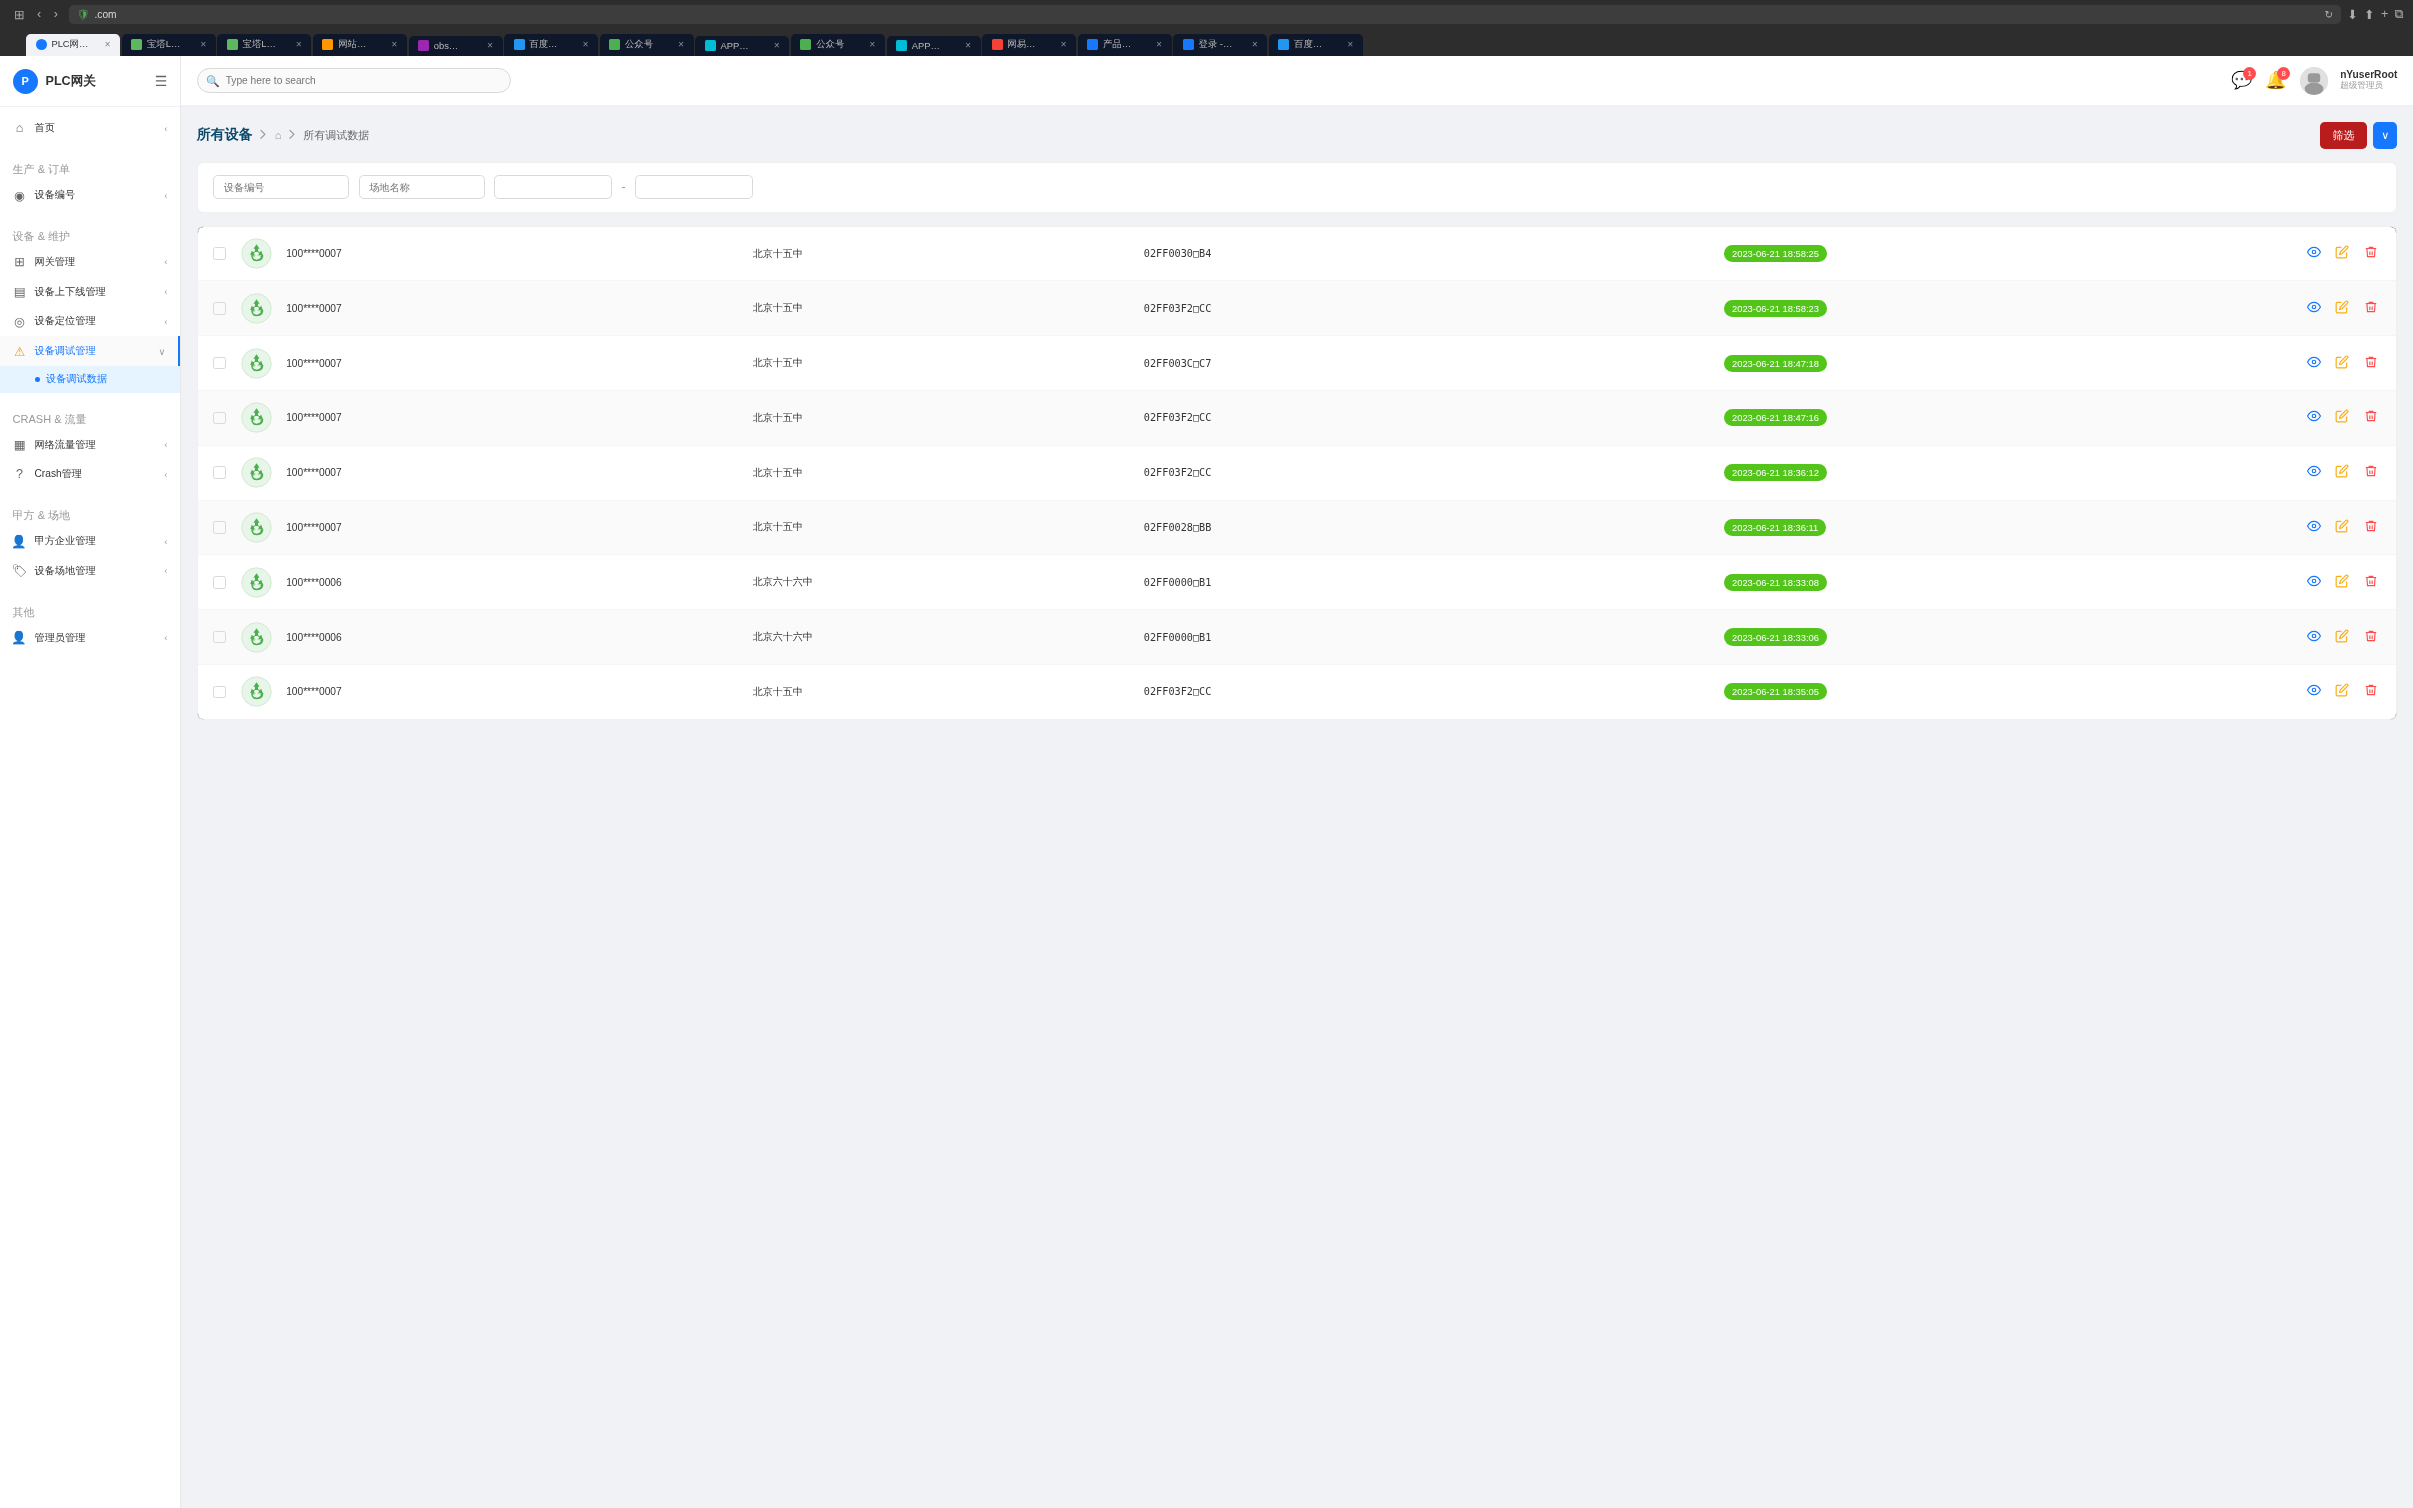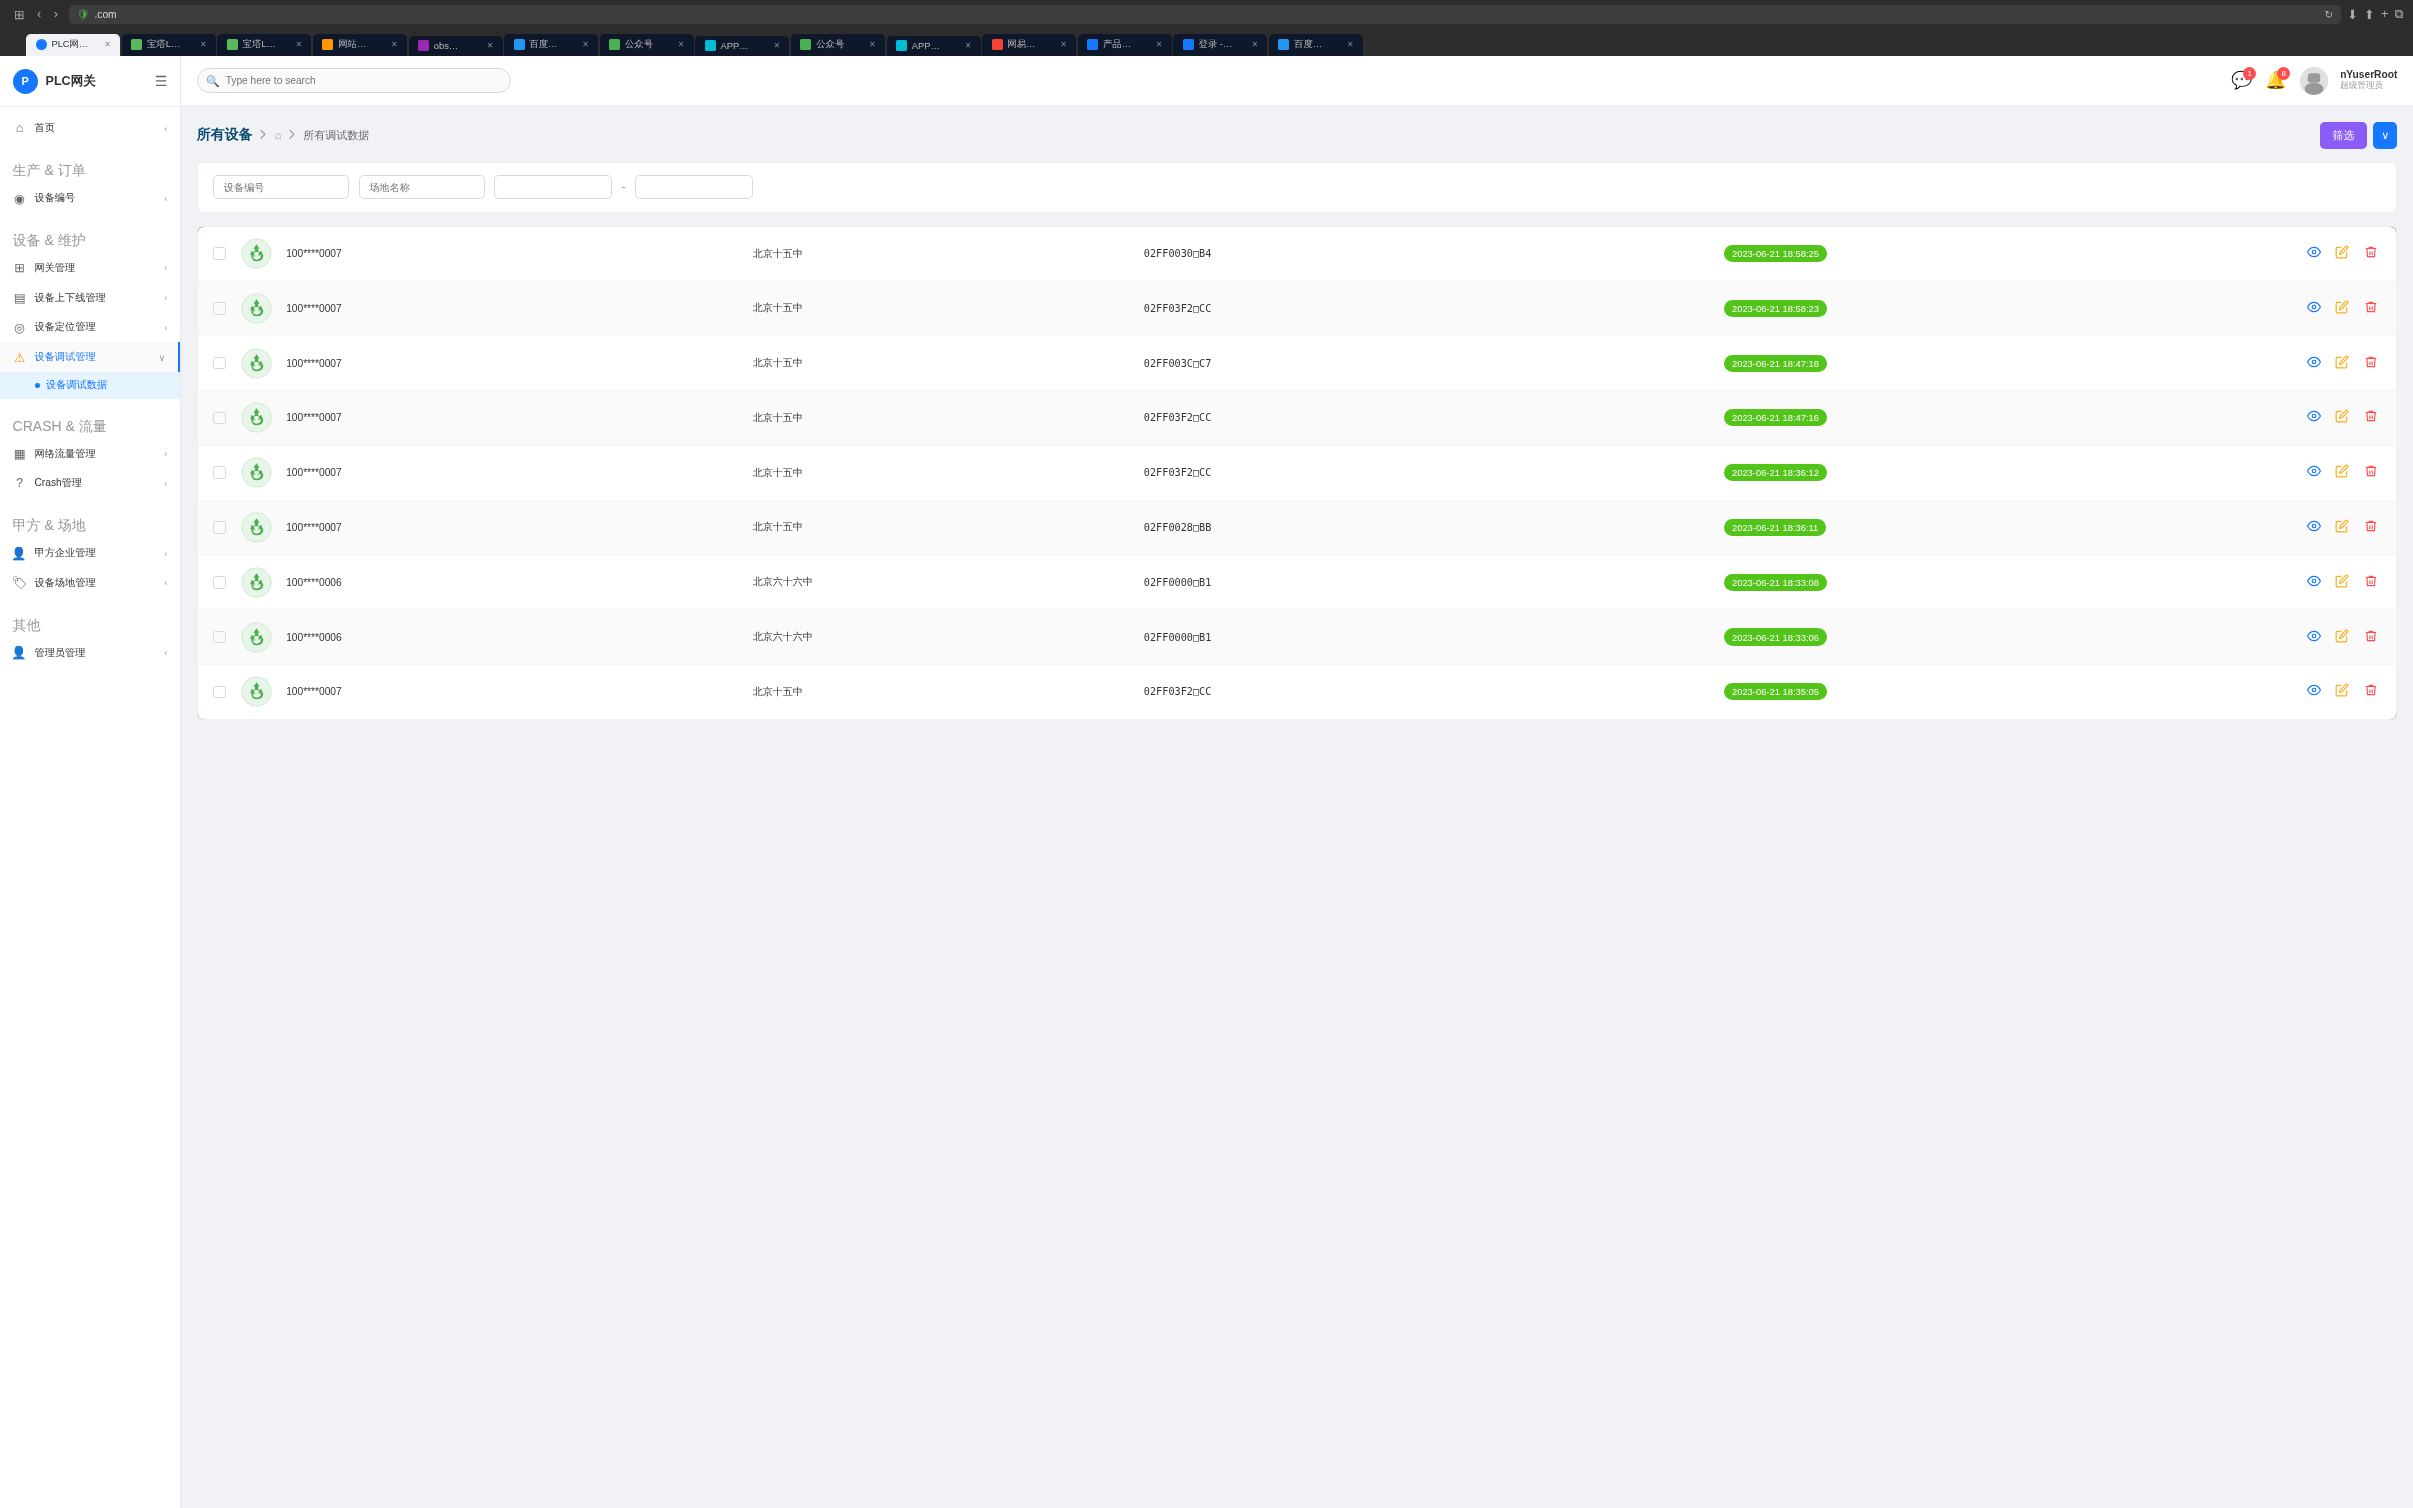--- a/index.html
+++ b/index.html
@@ -24,21 +24,21 @@
 
     
     .sidebar { width: 181px; background: #fff; display: flex; flex-direction: column; border-right: 0.8px solid #e8e8e8; overflow-y: auto; }
     .sidebar-header { padding: 12.6px; display: flex; align-items: center; gap: 7.9px; border-bottom: 0.8px solid #f0f0f0; }
     .logo { width: 25px; height: 25px; border-radius: 50%; background: #1677ff; display: flex; align-items: center; justify-content: center; }
     .logo-text { color: white; font-size: 11px; font-weight: bold; }
     .app-title { font-size: 12.6px; font-weight: 600; color: #333; }
     .menu-toggle { margin-left: auto; cursor: pointer; color: #666; font-size: 14px; }
 
     .sidebar-section { padding: 6.3px 0; }
-    .section-label { font-size: 14px; color: #999; padding: 6.3px 12.6px 3.1px; font-weight: 500; }
+    .section-label { font-size: 11px; color: #999; padding: 6.3px 12.6px 3.1px; font-weight: 500; }
 
     .menu-item { display: flex; align-items: center; padding: 7.9px 12.6px; cursor: pointer; color: #333; font-size: 10.2px; gap: 7.9px; position: relative; }
     .menu-item.active { background: #e6f4ff; color: #1677ff; border-right: 2.4px solid #1677ff; }
     .menu-item.expanded { background: #fafafa; }
     .menu-item .icon { width: 14px; height: 14px; display: flex; align-items: center; justify-content: center; color: #666; font-size: 12.6px; }
     .menu-item.active .icon { color: #1677ff; }
     .menu-item .arrow { margin-left: auto; font-size: 9.4px; color: #999; }
     .submenu-item { padding: 6.3px 12.6px 6.3px 35px; font-size: 10.2px; color: #555; cursor: pointer; display: flex; align-items: center; gap: 6.3px; }
     .submenu-item.active { color: #1677ff; background: #e6f4ff; }
     .submenu-dot { width: 4.7px; height: 4.7px; border-radius: 50%; background: #ccc; }
@@ -63,21 +63,21 @@
     
     .page-content { flex: 1; overflow-y: auto; padding: 15.7px; }
 
     
     .breadcrumb-bar { display: flex; align-items: center; justify-content: space-between; margin-bottom: 12.6px; }
     .breadcrumb { display: flex; align-items: center; gap: 4.7px; font-size: 12.6px; }
     .breadcrumb-title { font-weight: 600; color: #0c4a6e; font-size: 14px; }
     .breadcrumb-sep { color: #999; }
     .breadcrumb-link { color: #666; font-size: 11px; cursor: pointer; }
     .breadcrumb-actions { display: flex; gap: 6.3px; }
-    .btn-primary { background: #8b5cf6; color: white; border: none; border-radius: 4.7px; padding: 6.3px 12.6px; cursor: pointer; font-size: 11px; }
+    .btn-primary { background: #b91c1c; color: white; border: none; border-radius: 4.7px; padding: 6.3px 12.6px; cursor: pointer; font-size: 11px; }
     .btn-secondary { background: #1677ff; color: white; border: none; border-radius: 4.7px; padding: 6.3px 7.9px; cursor: pointer; font-size: 11px; }
 
     
     .filter-bar { background: #fff; border-radius: 6.3px; padding: 12.6px 15.7px; margin-bottom: 12.6px; display: flex; align-items: center; gap: 9.4px; border: 0.8px solid #f0f0f0; }
     .filter-input { border: 0.8px solid #d9d9d9; border-radius: 4.7px; padding: 5.5px 9.4px; font-size: 10.2px; color: #999; outline: none; }
     .date-input { border: 0.8px solid #d9d9d9; border-radius: 4.7px; padding: 5.5px 9.4px; font-size: 10.2px; color: #555; outline: none; }
     .date-sep { color: #999; font-size: 12.6px; }
 
     
     .data-table { background: #0f172a; border-radius: 6.3px; border: 0.8px solid #f0f0f0; overflow: hidden; }

